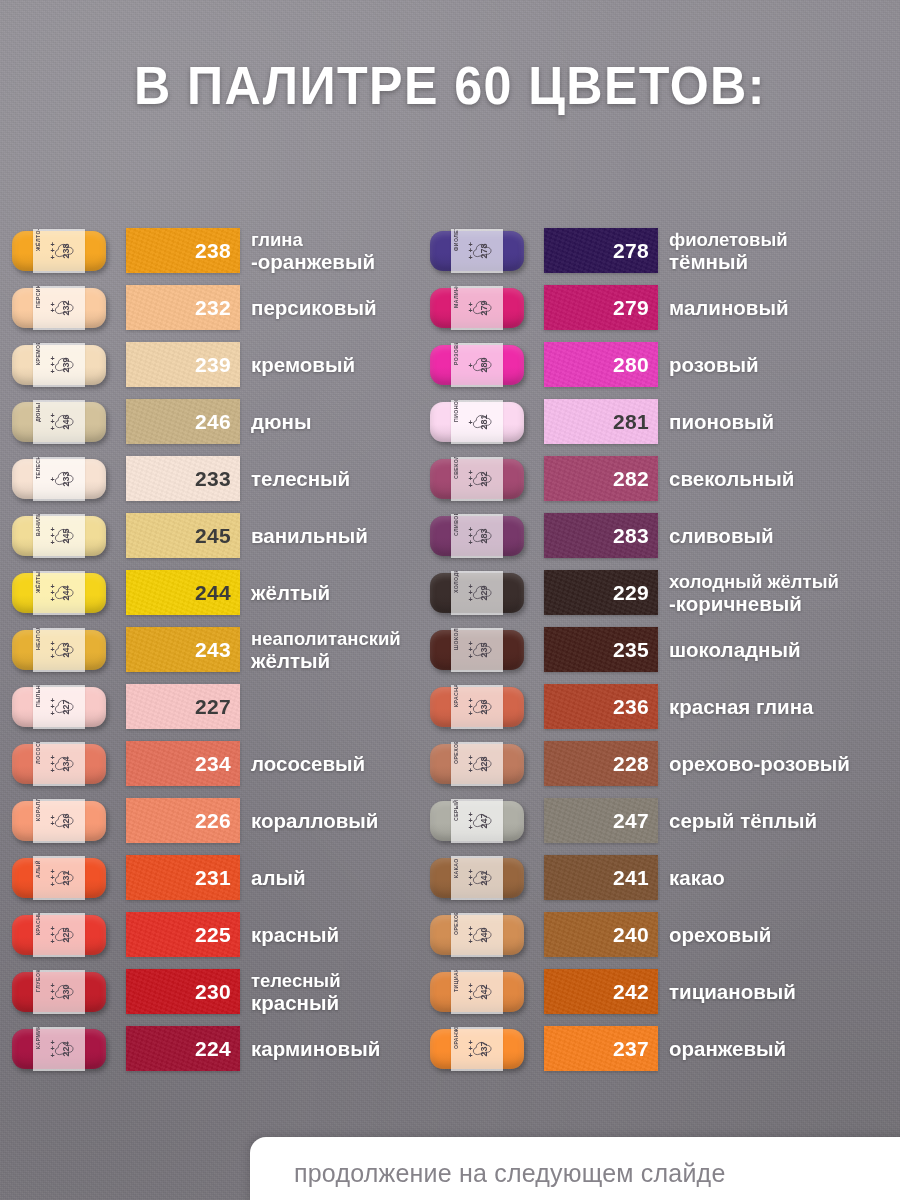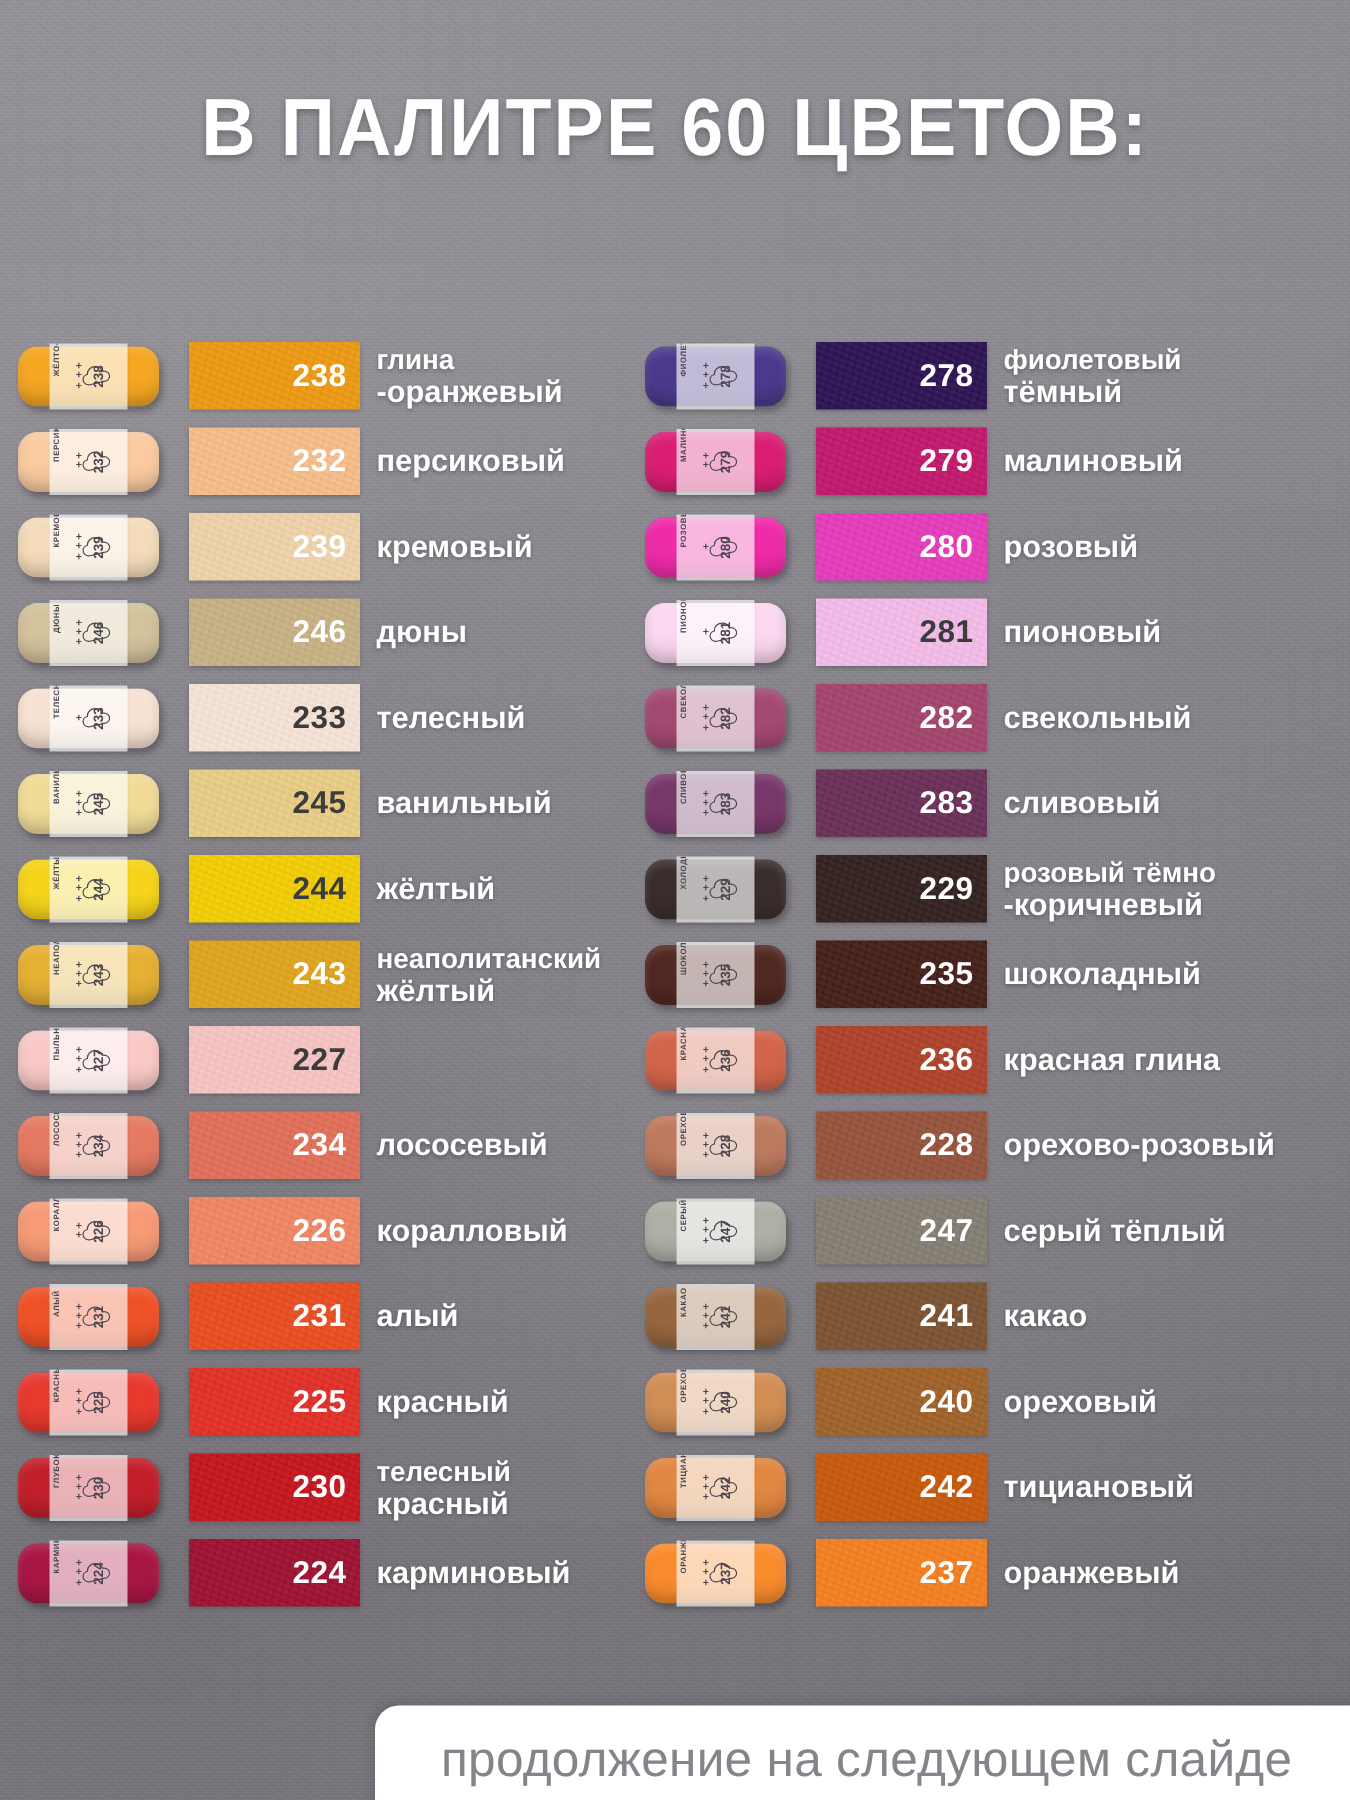--- a/index.html
+++ b/index.html
@@ -126,21 +126,21 @@
   
   .footer{
     position:absolute;left:250px;top:1137px;
     width:700px;height:72px;
     background:#ffffff;
     border-radius:16px 0 0 0;
     box-shadow:-2px -2px 8px rgba(0,0,0,.12);
     display:flex;align-items:center;
   }
   .footer span{
-    color:#86838a;font-size:33px;font-weight:400;
+    color:#86838a;font-size:25px;font-weight:400;
     padding-left:44px;letter-spacing:.2px;
     white-space:nowrap;
   }
 </style>
 </head>
 <body>
 
 <div class="bg"></div>
 <div class="grain"></div>
 
@@ -661,21 +661,21 @@
                 <path d="M8.5 21.5c-2.6 0-4.6-1.8-4.6-4.1 0-1.9 1.4-3.5 3.3-3.9 0-.2 0-.3 0-.5 0-3.1 2.7-5.6 6-5.6 2.5 0 4.7 1.5 5.6 3.6.4-.1.8-.2 1.2-.2 2.4 0 4.3 1.8 4.3 4s-1.9 4-4.3 4z" fill="none" stroke="#4c4650" stroke-width="0.9"></path>
               </svg>
               <span>229</span>
             </div>
           </div>
         </div>
         <div class="swatch" style="background: rgb(51, 34, 32);">
           <div class="num" style="color: rgb(255, 255, 255);">229</div>
         </div>
         <div class="label two">
-          <span class="l1">розовый тёмно</span>
+          <span class="l1">холодный жёлтый</span>
           <span class="l2">-коричневый</span>
         </div>
       </div>
       <div class="row">
         <div class="stick" style="background: linear-gradient(rgb(82, 40, 34) 0%, rgb(82, 40, 34) 55%, rgba(0, 0, 0, 0.1) 100%), rgb(82, 40, 34);">
           <div class="band">
             <div class="vtext">ШОКОЛАДНЫЙ</div>
             <div class="dots">
               <div>+</div>
               <div>+</div>

